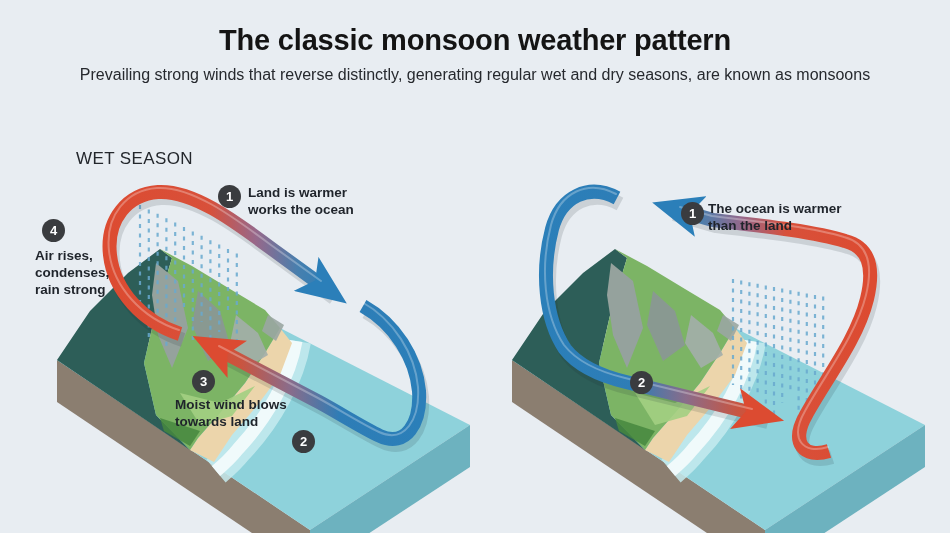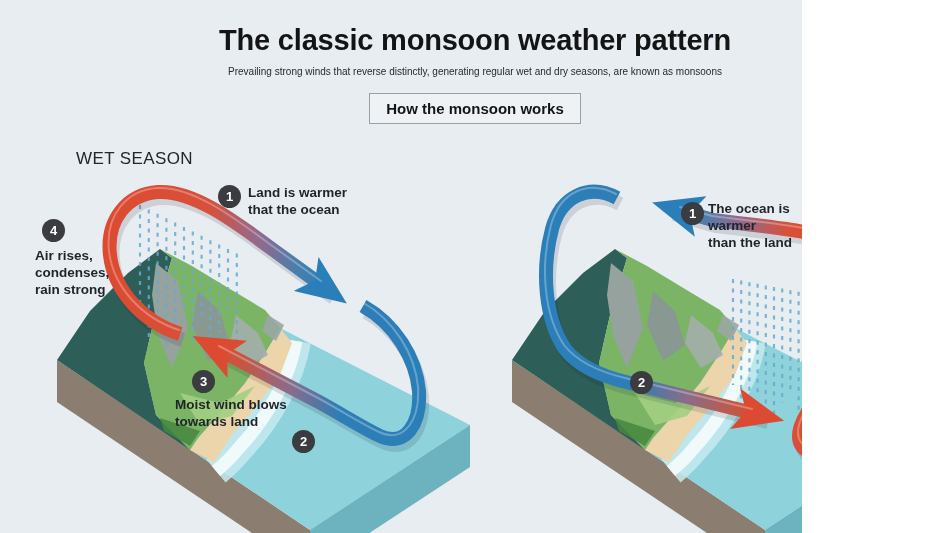--- a/index.html
+++ b/index.html
@@ -1,28 +1,28 @@
 <!DOCTYPE html>
 <html><head>
 <meta charset="utf-8">
 <style>
   html,body{margin:0;padding:0;}
   .page{
     position:relative;
-    width:802px;height:533px;
+    width:950px;height:533px;
     background:#e8edf2;
     overflow:hidden;
     font-family:"Liberation Sans", sans-serif;
   }
   .hdr{position:absolute;top:24px;left:0;width:950px;text-align:center;}
   .hdr h1{
     margin:0;font-size:29px;font-weight:bold;color:#141414;letter-spacing:-.2px;
   }
   .hdr .sub{
-    margin:9px 0 4px 0;font-size:10px;color:#26292e;
+    margin:9px 0 12px 0;font-size:16px;color:#26292e;
   }
   .btn{
     display:inline-block;margin-top:12px;
     border:1.5px solid #99a1a8;
     padding:6px 16px;
     font-size:15px;font-weight:bold;color:#141518;
     background:rgba(250,252,253,.35);
     cursor:pointer;
   }
   .season-title{
@@ -44,21 +44,20 @@
   .flow-hi{fill:none;stroke:#ffffff;stroke-width:2;opacity:.28;stroke-linecap:round;}
 </style>
 </head>
 <body>
 
 <div class="page">
 
   <div class="hdr">
     <h1>The classic monsoon weather pattern</h1>
     <p class="sub">Prevailing strong winds that reverse distinctly, generating regular wet and dry seasons, are known as monsoons</p>
-    <div class="btn">How the monsoon works</div>
   </div>
 
   <div class="season-title" style="left:44px;top:149px">WET SEASON</div>
 
   <svg class="scene" style="left:40px;top:163px" viewBox="0 0 430 370">
     <defs>
       <marker id="mBlue" markerWidth="3.6" markerHeight="3" refX="2.2" refY="1.5" orient="auto">
         <path d="M0,0 L3.6,1.5 L0,3 L0.8,1.5 Z" fill="#2b7fb9"></path>
       </marker>
       <marker id="mRed" markerWidth="3.6" markerHeight="3" refX="2.2" refY="1.5" orient="auto">
@@ -157,21 +156,21 @@
       <path class="flow" stroke="url(#gdA)" marker-end="url(#mBlue)" d="M 334 288 C 309 296 295 280 311 252 C 330 217 362 177 372 136 C 380 103 373 84 350 78 C 318 68 260 62 218 57 L 176 45"></path>
       <path class="flow-hi" transform="translate(-1,-4)" d="M 334 288 C 309 296 295 280 311 252 C 330 217 362 177 372 136 C 380 103 373 84 350 78 C 318 68 260 62 218 57 L 186 48"></path>
       <path class="flow-shadow" transform="translate(3,6)" d="M 122 35 C 94 20 66 33 57 66 C 46 108 50 156 70 186 C 84 204 106 213 131 219 L 270 253"></path>
       <path class="flow" stroke="url(#gdB)" marker-end="url(#mRed)" d="M 122 35 C 94 20 66 33 57 66 C 46 108 50 156 70 186 C 84 204 106 213 131 219 L 270 253"></path>
       <path class="flow-hi" transform="translate(-1,-4)" d="M 122 35 C 94 20 66 33 57 66 C 46 108 50 156 70 186 C 84 204 106 213 131 219 L 258 250"></path>
     </g>
   </svg>
 
   <div class="badge" style="left:218px;top:185px">1</div>
   <div class="lbl" style="left:248px;top:184px">Land is warmer
-that the ocean</div>
+works the ocean</div>
 
   <div class="badge" style="left:42px;top:219px">4</div>
   <div class="lbl" style="left:35px;top:247px">Air rises,
 condenses,
 rain strong</div>
 
   <div class="badge" style="left:192px;top:370px">3</div>
   <div class="lbl" style="left:175px;top:396px">Moist wind blows
 towards land</div>
 

